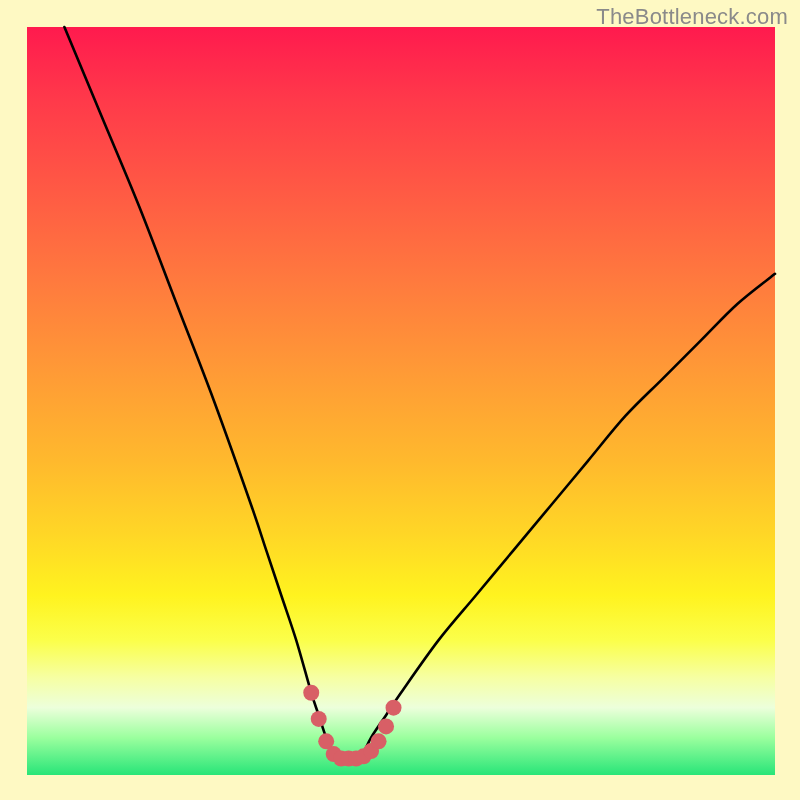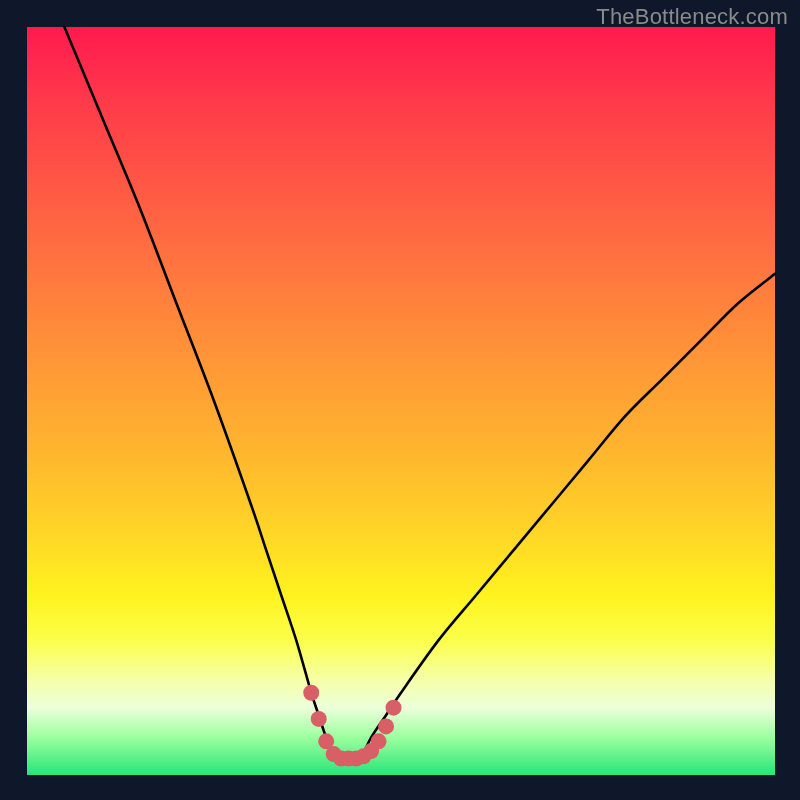--- a/index.html
+++ b/index.html
@@ -8,21 +8,21 @@
     width: 800px;
     height: 800px;
     background: #000;
     overflow: hidden;
     font-family: Arial, Helvetica, sans-serif;
   }
   .stage {
     position: relative;
     width: 800px;
     height: 800px;
-    background: #0f172a;
+    background: #fef9c3;
   }
   .plot-area {
     position: absolute;
     left: 27px;
     top: 27px;
     width: 748px;
     height: 748px;
     
     background: linear-gradient(
       to bottom,

